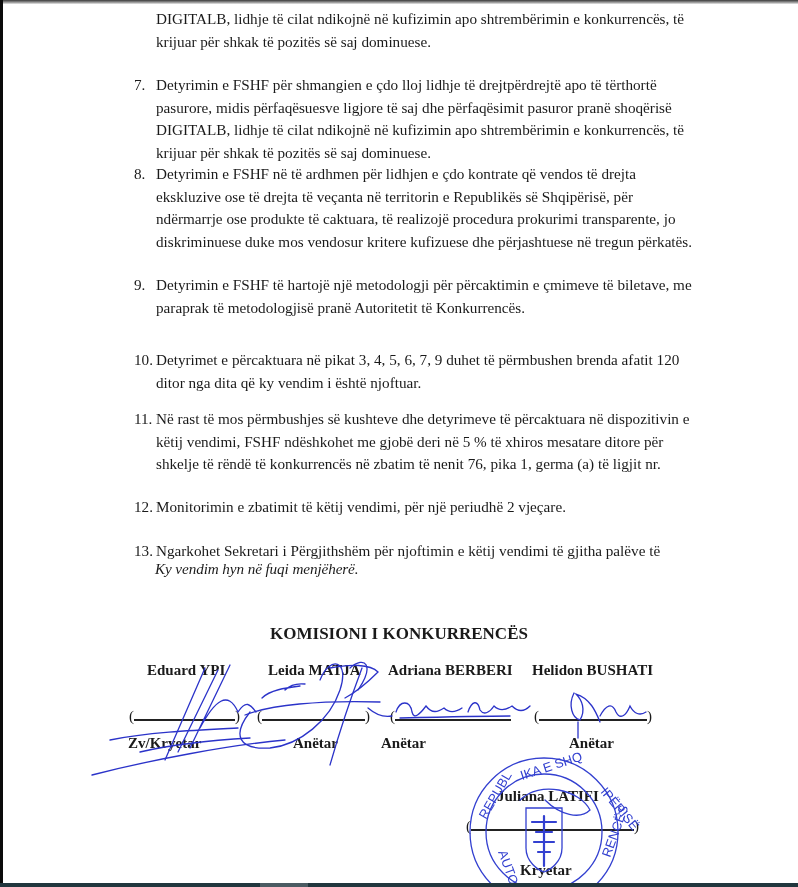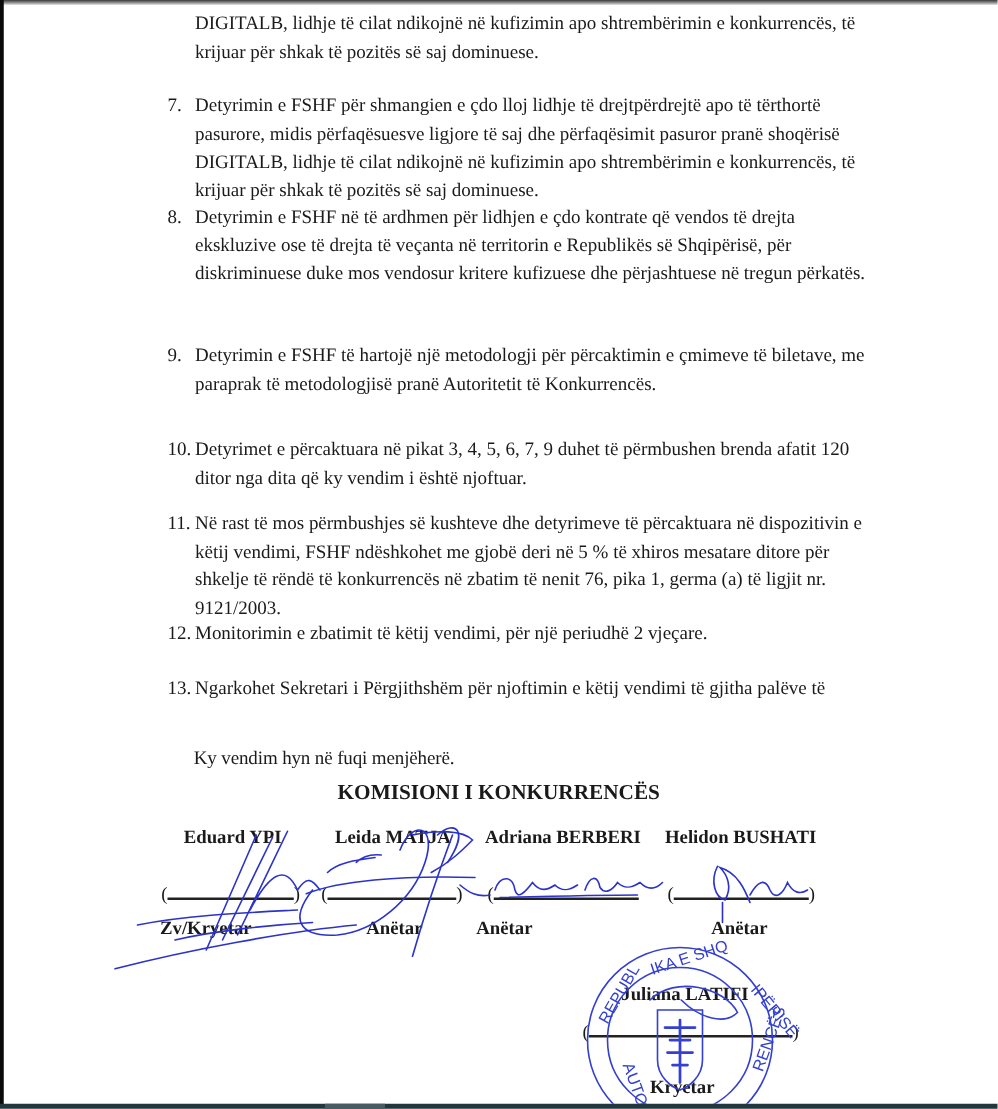--- a/index.html
+++ b/index.html
@@ -70,54 +70,54 @@
     <div>Detyrimin e FSHF për shmangien e çdo lloj lidhje të drejtpërdrejtë apo të tërthortë</div>
     <div>pasurore, midis përfaqësuesve ligjore të saj dhe përfaqësimit pasuror pranë shoqërisë</div>
     <div>DIGITALB, lidhje të cilat ndikojnë në kufizimin apo shtrembërimin e konkurrencës, të</div>
     <div>krijuar për shkak të pozitës së saj dominuese.</div>
   </div>
 
   <div class="num" style="top:163px;">8.</div>
   <div class="item-text" style="top:163px;">
     <div>Detyrimin e FSHF në të ardhmen për lidhjen e çdo kontrate që vendos të drejta</div>
     <div>ekskluzive ose të  drejta të veçanta në territorin e Republikës së Shqipërisë, për</div>
+    <div>ndërmarrje ose produkte  të caktuara, të realizojë procedura prokurimi transparente, jo</div>
     <div>diskriminuese duke mos  vendosur kritere kufizuese dhe përjashtuese në tregun përkatës.</div>
   </div>
 
   <div class="num" style="top:274px;">9.</div>
   <div class="item-text" style="top:274px;">
     <div>Detyrimin e FSHF të hartojë një metodologji për përcaktimin  e çmimeve të biletave, me</div>
     <div>paraprak të metodologjisë pranë Autoritetit të Konkurrencës.</div>
   </div>
 
   <div class="num" style="top:349px;">10.</div>
   <div class="item-text" style="top:349px;">
     <div>Detyrimet e përcaktuara në pikat 3, 4, 5, 6, 7, 9 duhet të përmbushen brenda afatit 120</div>
     <div>ditor nga dita që ky vendim i është njoftuar.</div>
   </div>
 
   <div class="num" style="top:408px;">11.</div>
   <div class="item-text" style="top:408px;">
     <div>Në rast të mos përmbushjes së kushteve dhe detyrimeve të përcaktuara në dispozitivin e</div>
     <div>këtij vendimi, FSHF ndëshkohet me gjobë deri në 5 % të xhiros mesatare  ditore për</div>
     <div>shkelje të rëndë të konkurrencës në zbatim të nenit 76, pika 1, germa (a) të ligjit nr.</div>
-    <div>9121/2003.</div>
   </div>
 
   <div class="num" style="top:496px;">12.</div>
   <div class="item-text" style="top:496px;">
     <div>Monitorimin e zbatimit të këtij vendimi, për një periudhë 2 vjeçare.</div>
   </div>
 
   <div class="num" style="top:540px;">13.</div>
   <div class="item-text" style="top:540px;">
     <div>Ngarkohet Sekretari i Përgjithshëm për njoftimin e këtij vendimi të gjitha palëve të</div>
   </div>
 
-  <div class="line" style="left:155px; top:598px;">Ky vendim hyn në fuqi menjëherë.</div>
+  <div class="line" style="left:155px; top:560px;font-style:italic;">Ky vendim hyn në fuqi menjëherë.</div>
 
   <div class="center-title">KOMISIONI I KONKURRENCËS</div>
 
   <div class="sig-name" style="left:147px;">Eduard YPI</div>
   <div class="sig-name" style="left:268px;">Leida MATJA</div>
   <div class="sig-name" style="left:388px;">Adriana BERBERI</div>
   <div class="sig-name" style="left:532px;">Helidon BUSHATI</div>
 
   <div class="sig-line" style="left:129px;">
     <span>(</span><span class="bar" style="width:101px;"></span><span>)</span>

